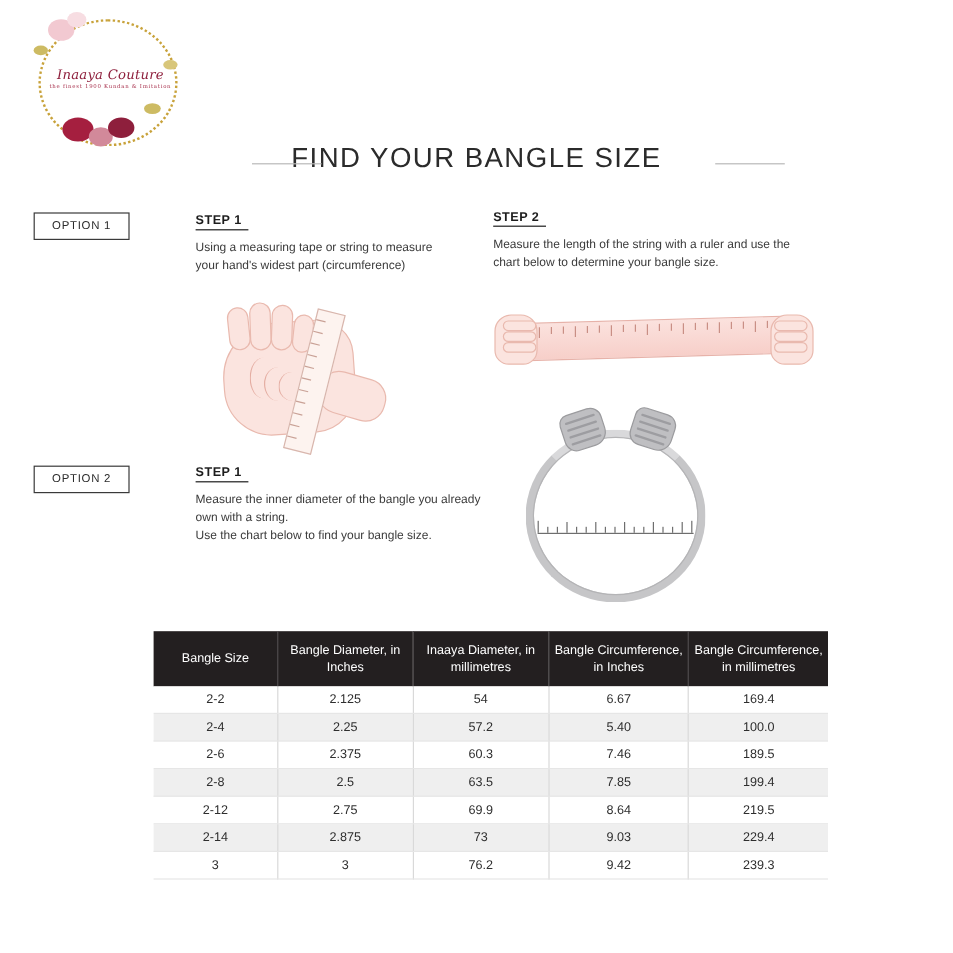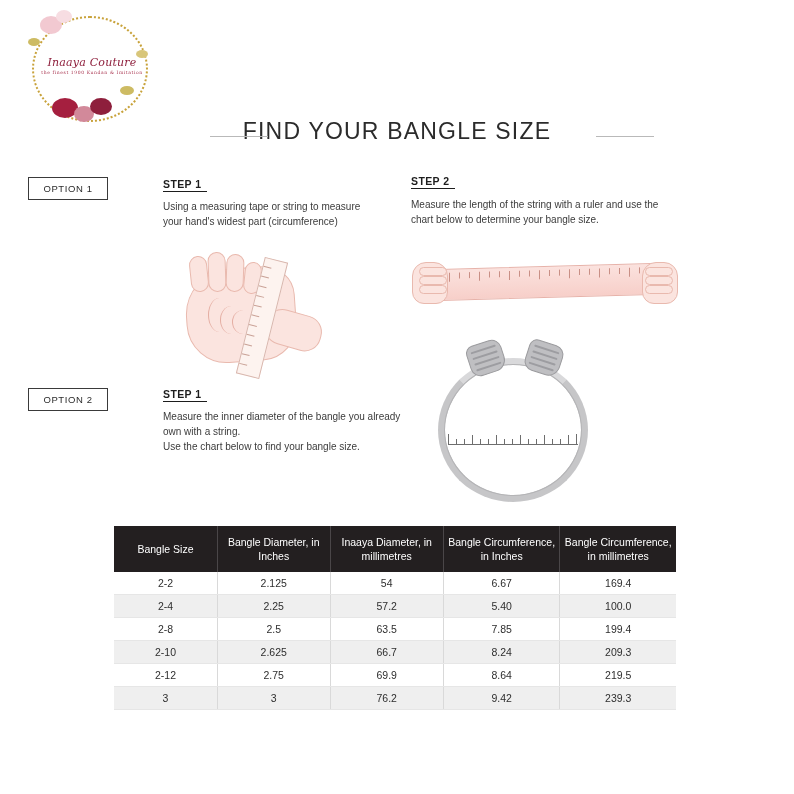--- a/index.html
+++ b/index.html
@@ -279,21 +279,21 @@
   .ruler-inline .t {
     position: absolute;
     bottom: 0;
     width: 1px;
     background: #6e6e6e;
   }
 
   
   .table-wrap {
     position: absolute;
-    left: 114px;
+    left: 128px;
     top: 526px;
     width: 562px;
   }
   table {
     border-collapse: collapse;
     width: 562px;
     font-size: 10.5px;
   }
   thead th {
     background: #231f20;
@@ -472,41 +472,48 @@
         <td>169.4</td>
       </tr>
       <tr>
         <td>2-4</td>
         <td>2.25</td>
         <td>57.2</td>
         <td>5.40</td>
         <td>100.0</td>
       </tr>
       <tr>
+        <td>2-6</td>
+        <td>2.375</td>
+        <td>60.3</td>
+        <td>7.46</td>
+        <td>189.5</td>
+      </tr>
+      <tr>
         <td>2-8</td>
         <td>2.5</td>
         <td>63.5</td>
         <td>7.85</td>
         <td>199.4</td>
       </tr>
       <tr>
-        <td>2-10</td>
-        <td>2.625</td>
-        <td>66.7</td>
-        <td>8.24</td>
-        <td>209.3</td>
-      </tr>
-      <tr>
         <td>2-12</td>
         <td>2.75</td>
         <td>69.9</td>
         <td>8.64</td>
         <td>219.5</td>
       </tr>
       <tr>
+        <td>2-14</td>
+        <td>2.875</td>
+        <td>73</td>
+        <td>9.03</td>
+        <td>229.4</td>
+      </tr>
+      <tr>
         <td>3</td>
         <td>3</td>
         <td>76.2</td>
         <td>9.42</td>
         <td>239.3</td>
       </tr>
     </tbody>
   </table>
 </div>
 

